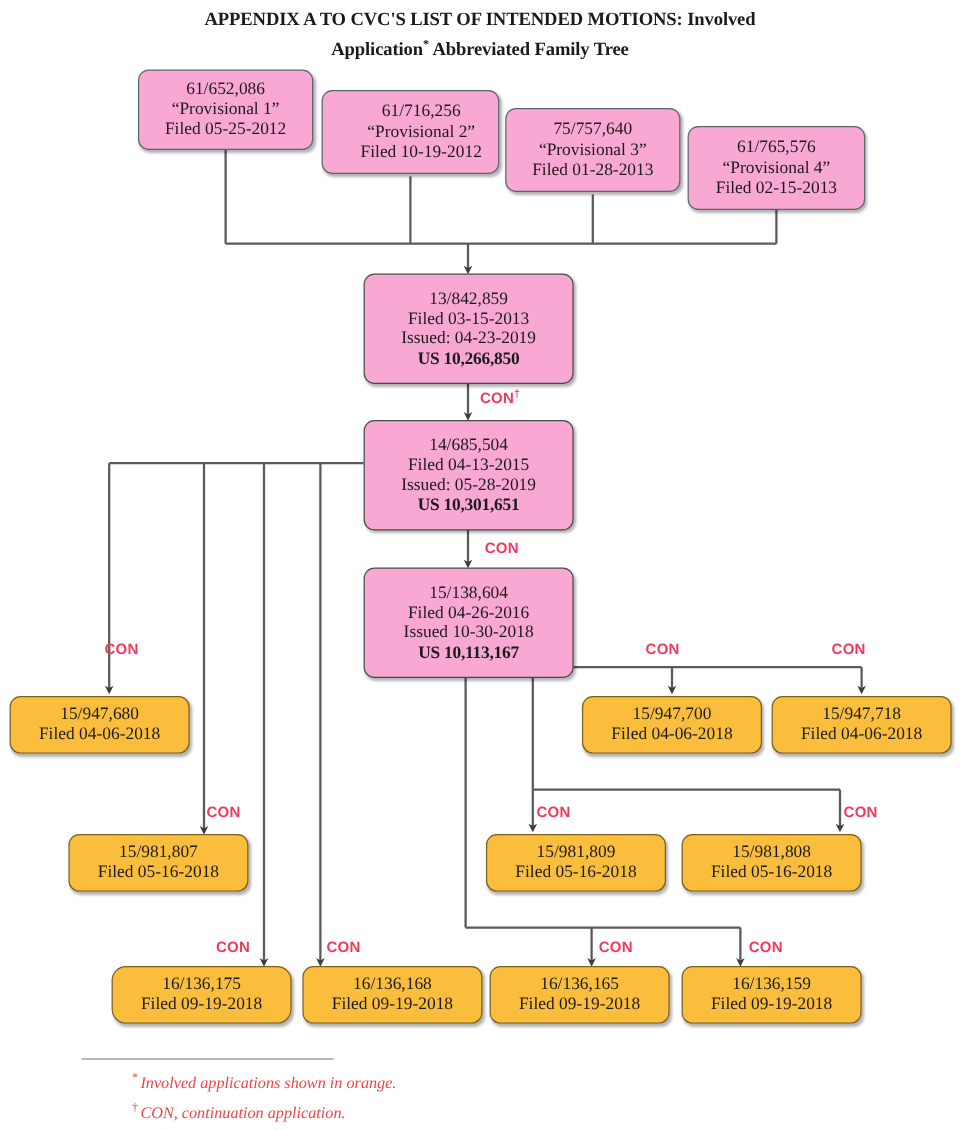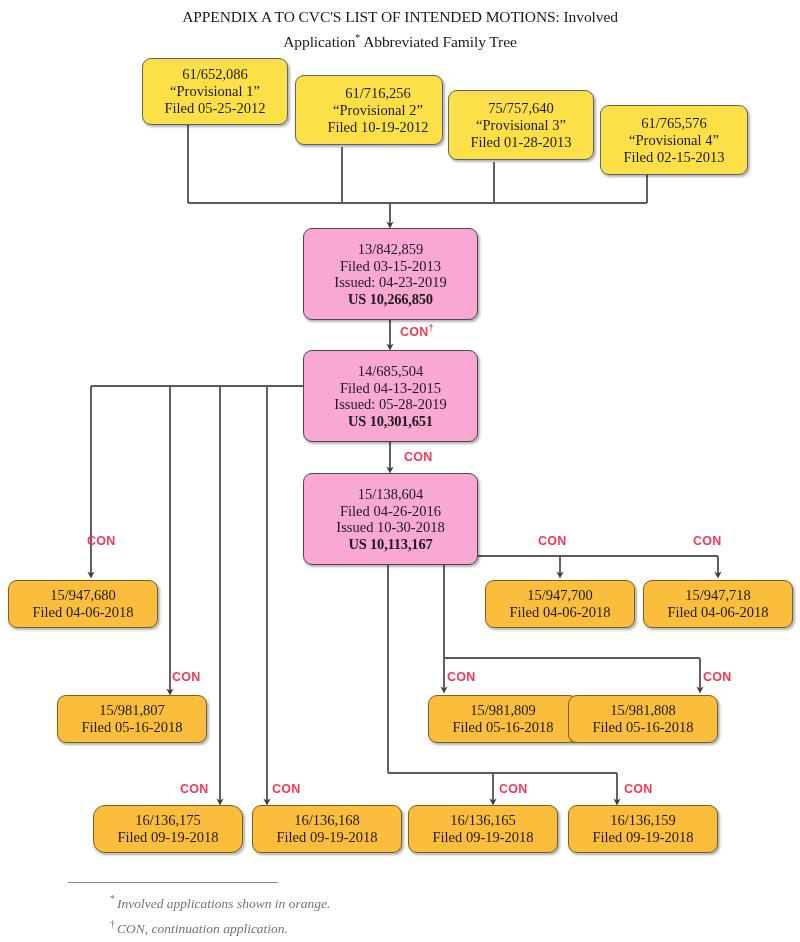--- a/index.html
+++ b/index.html
@@ -22,21 +22,21 @@
     height: 942px;
   }
 
   
   .title {
     position: absolute;
     left: 0;
     top: 6px;
     width: 800px;
     text-align: center;
-    font-weight: normal;
+    font-weight: bold;
     font-size: 15.5px;
     line-height: 21px;
     letter-spacing: -0.1px;
   }
   .title .ln2 { display: block; }
   .title sup { font-size: 10px; vertical-align: super; }
 
   
   #wires {
     position: absolute;
@@ -66,24 +66,23 @@
     white-space: nowrap;
     line-height: 16.5px;
     font-size: 14.5px;
   }
   .node .line.patent {
     font-weight: bold;
     letter-spacing: -0.2px;
   }
 
   .node.prov {
-    background: #fde047;
+    background: #f9a8d4;
     border-color: #5a6570;
     z-index: 6;
-    margin-left: 27px;
   }
   .node.app {
     background: #f9a8d4;
     border-color: #4a4a4a;
     z-index: 6;
   }
   .node.inv {
     background: #fbbe3c;
     border-color: #7a6020;
     z-index: 6;
@@ -113,21 +112,21 @@
     top: 882px;
     width: 210px;
     height: 0;
     border-top: 1.3px solid #8a8a8a;
   }
   .footnote {
     position: absolute;
     font-style: italic;
     font-size: 13.5px;
     white-space: nowrap;
-    color: #737373;
+    color: #ef4444;
   }
   .footnote .mark {
     font-style: normal;
     font-size: 10px;
     vertical-align: super;
     margin-right: 2px;
   }
 </style>
 </head>
 <body>
@@ -240,21 +239,21 @@
   <div class="node inv" style="left:643px; top:580px; width:150px; height:48px;">
     <span class="line">15/947,718</span>
     <span class="line">Filed 04-06-2018</span>
   </div>
 
   <div class="node inv" style="left:57px; top:695px; width:150px; height:48px;">
     <span class="line">15/981,807</span>
     <span class="line">Filed 05-16-2018</span>
   </div>
 
-  <div class="node inv" style="left:428px; top:695px; width:150px; height:48px;">
+  <div class="node inv" style="left:405px; top:695px; width:150px; height:48px;">
     <span class="line">15/981,809</span>
     <span class="line">Filed 05-16-2018</span>
   </div>
 
   <div class="node inv" style="left:568px; top:695px; width:150px; height:48px;">
     <span class="line">15/981,808</span>
     <span class="line">Filed 05-16-2018</span>
   </div>
 
   <div class="node inv" style="left:93px; top:805px; width:150px; height:48px;border-radius:12px;">

